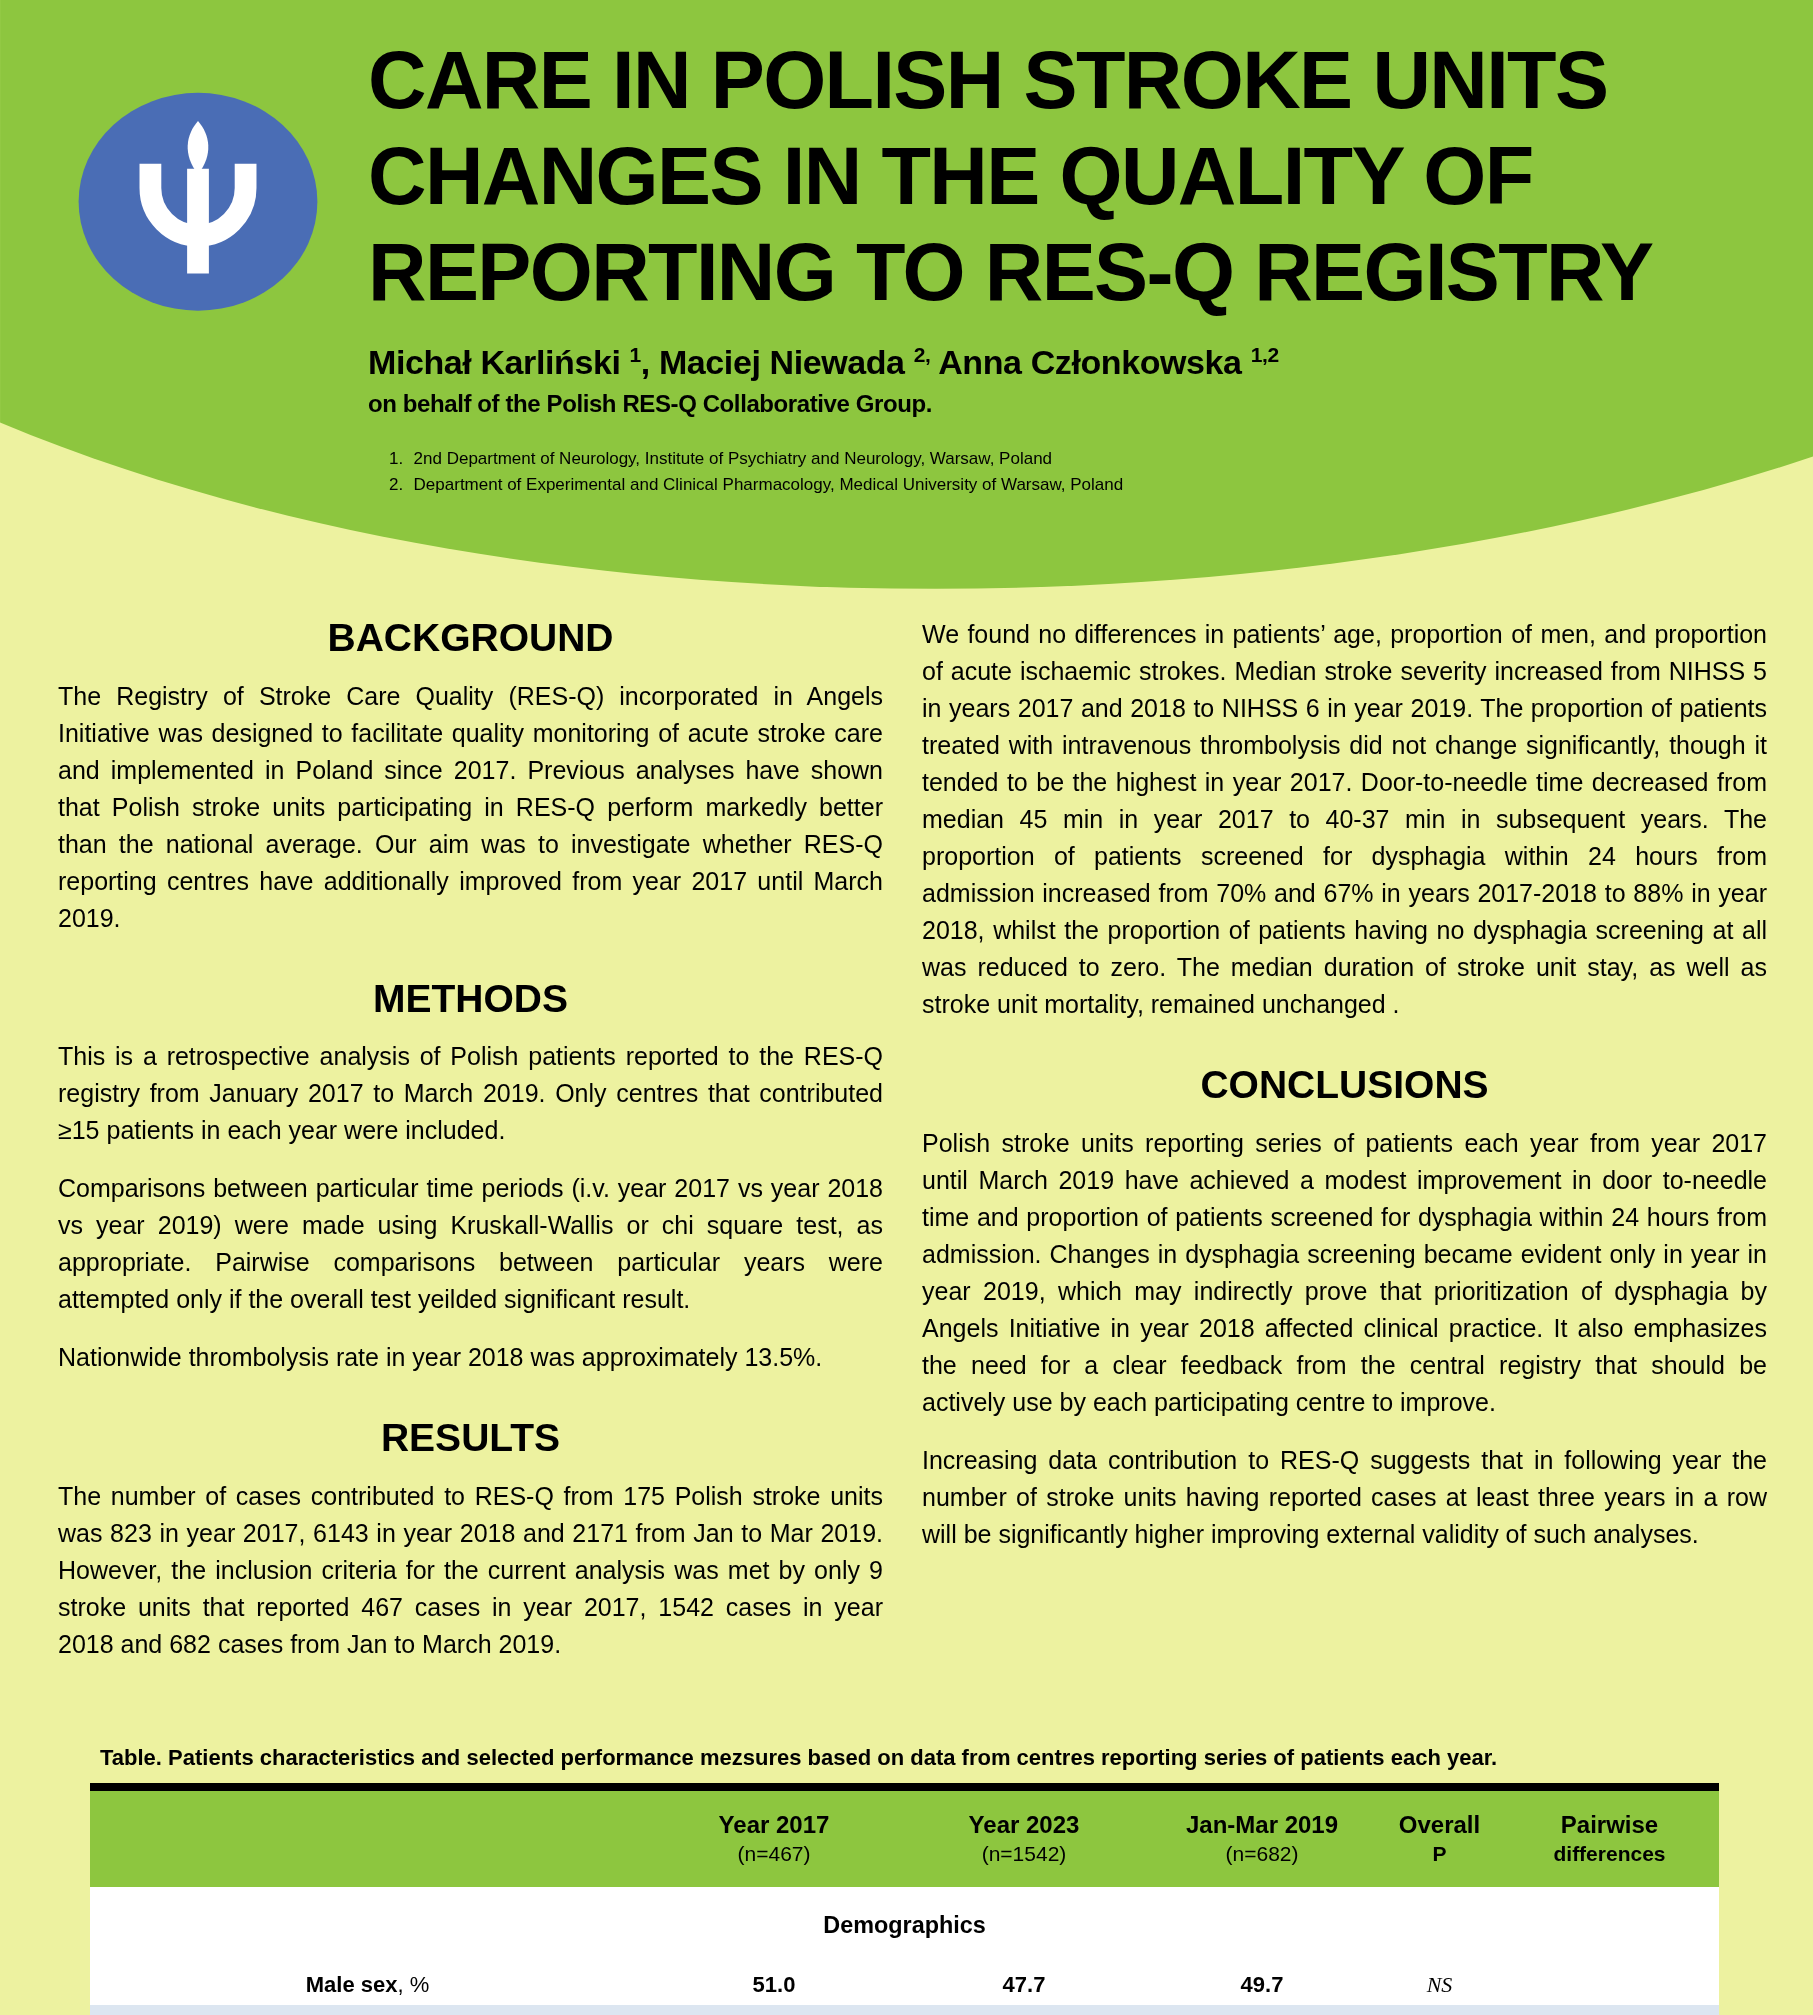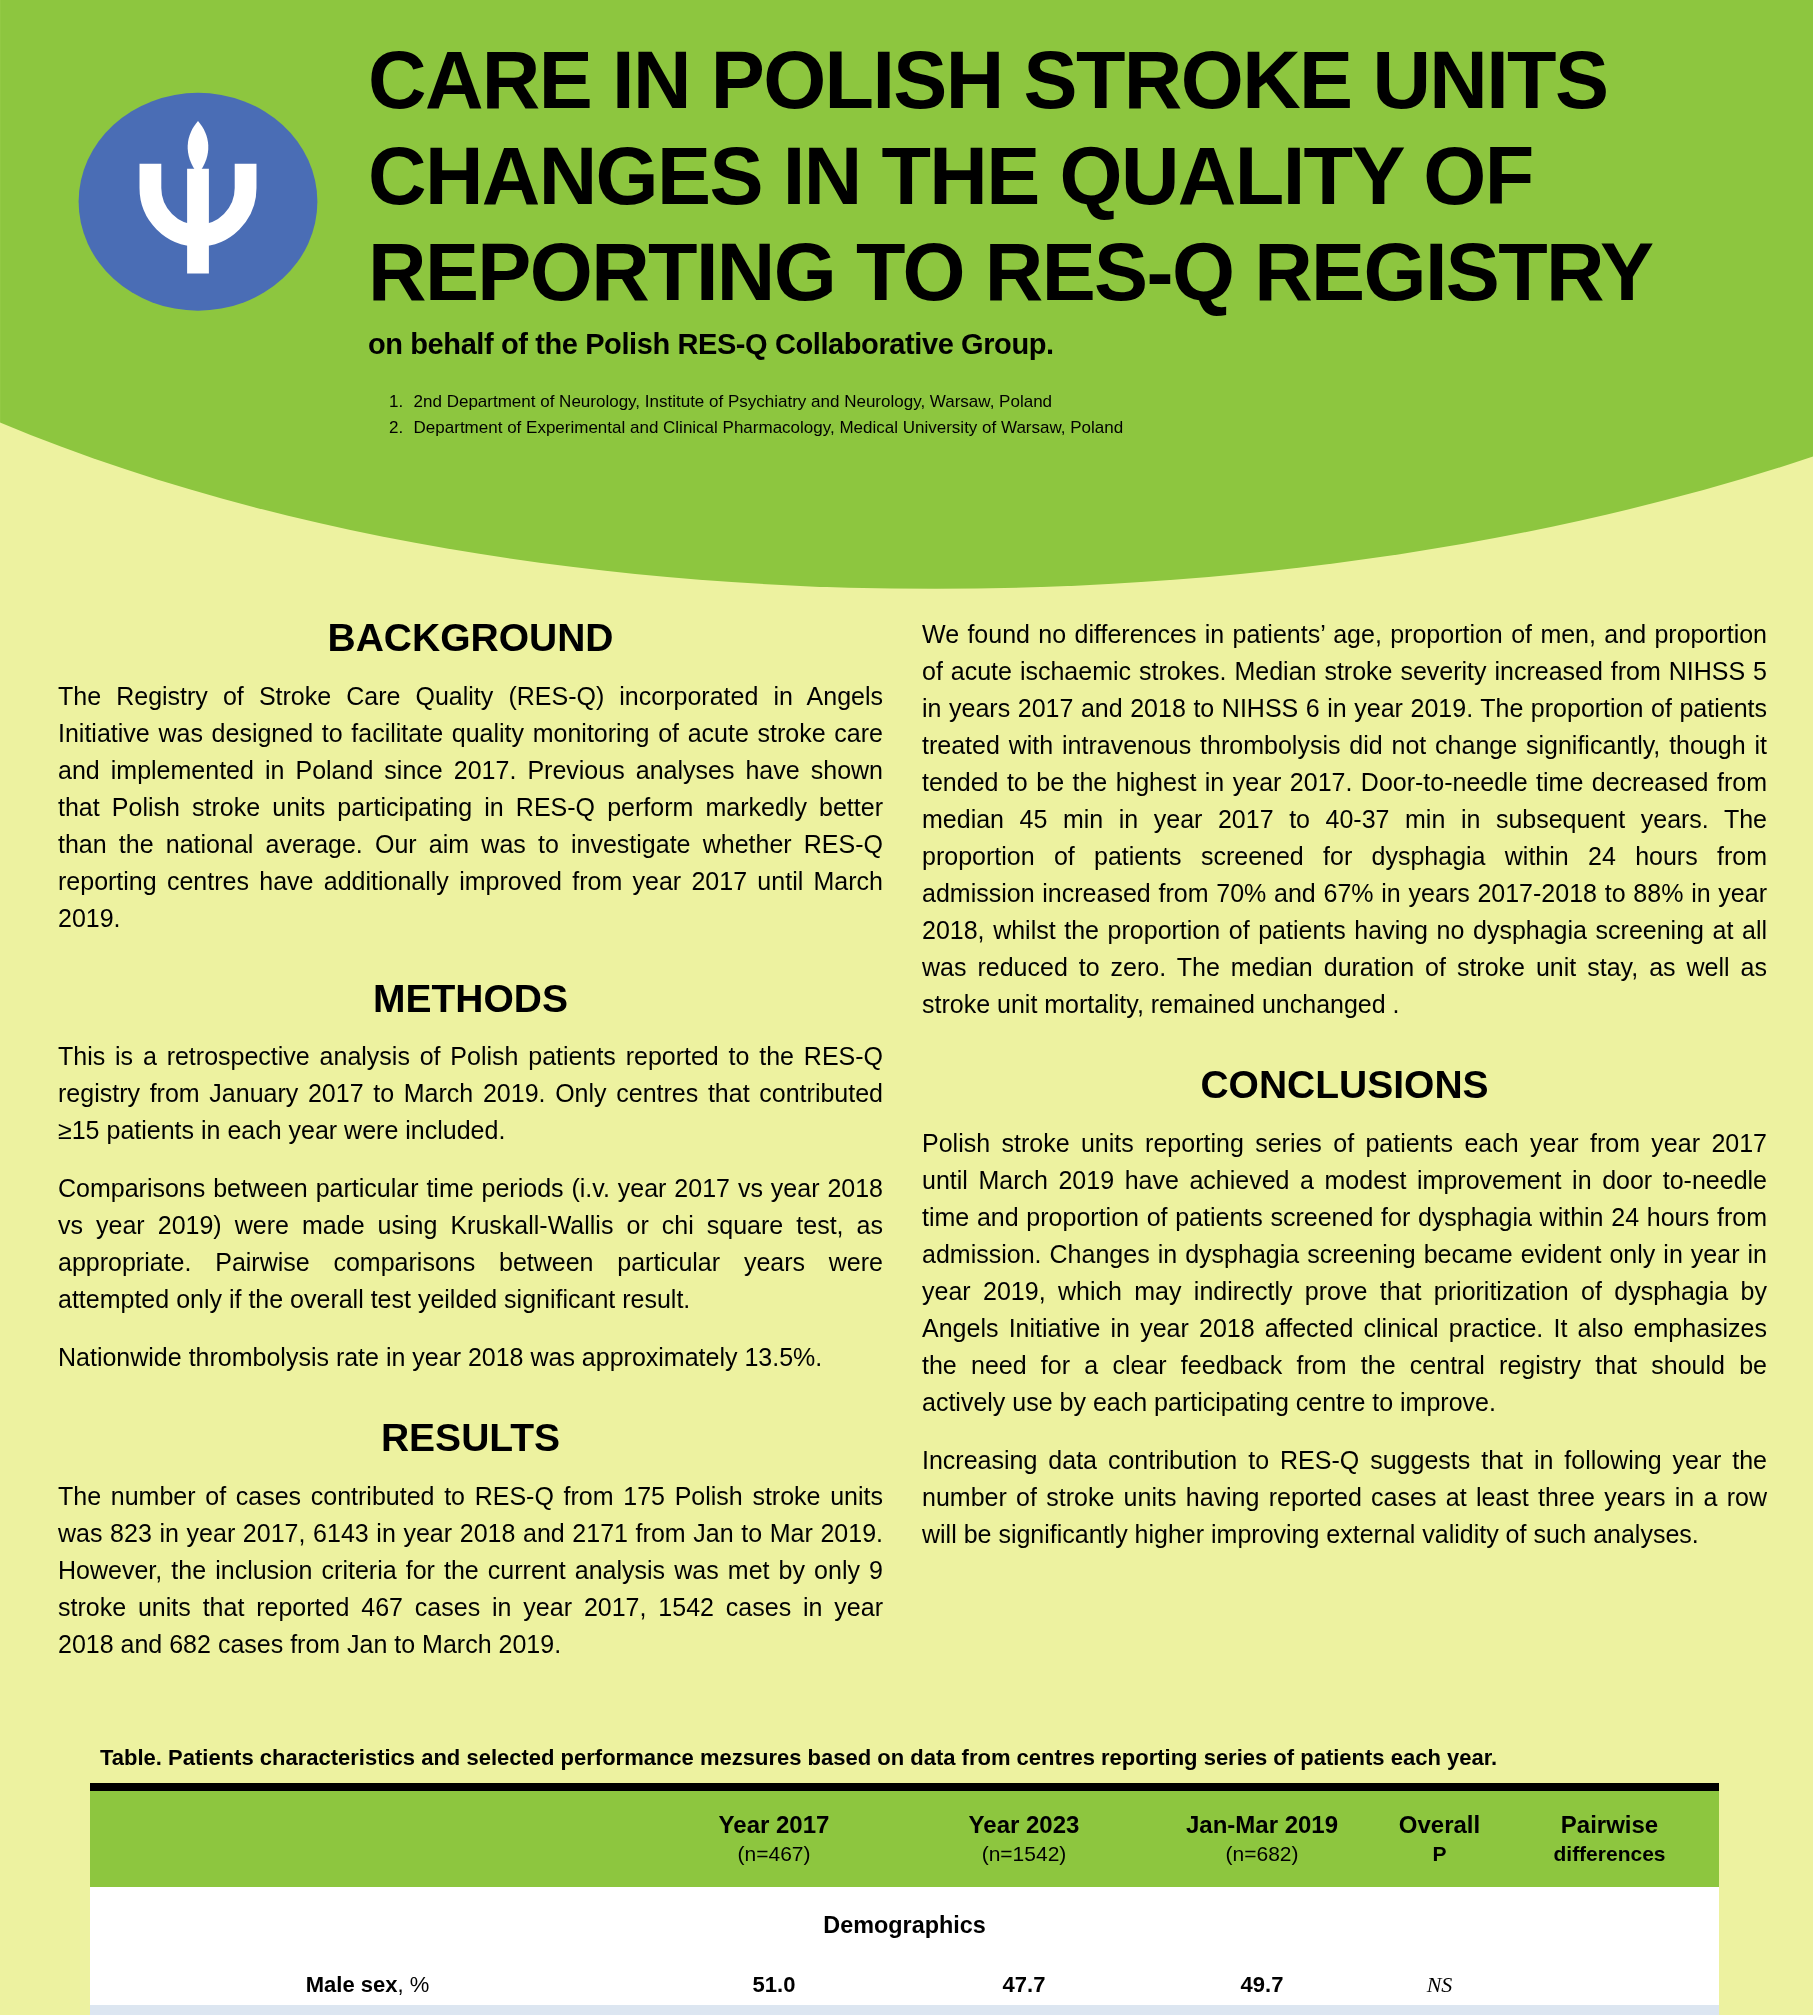--- a/index.html
+++ b/index.html
@@ -13,21 +13,21 @@
   }
   html,body{margin:0;padding:0;}
   body{font-family:"Liberation Sans",sans-serif;color:#000;}
   .poster{position:relative;width:1814px;height:2579px;background:var(--page_background);overflow:hidden;}
   .header-curve{position:absolute;top:0;left:0;display:block;}
   .logo{position:absolute;left:77px;top:92px;}
   .title-block{position:absolute;left:368px;top:32px;width:1402px;}
   h1.title{font-size:81px;line-height:96px;margin:0;font-weight:700;letter-spacing:-1.6px;}
   .authors{margin-top:22.6px;font-size:34px;font-weight:700;letter-spacing:-0.4px;}
   .authors sup{font-size:21px;}
-  .behalf{font-size:29px;font-weight:700;margin-top:8px;letter-spacing:-0.4px;}
+  .behalf{font-size:24px;font-weight:700;margin-top:8px;letter-spacing:-0.4px;}
   ol.affils{margin:28px 0 0 0;padding-left:40px;font-size:17px;line-height:1.55;}
   ol.affils li{padding-left:5.6px;}
   .col{position:absolute;top:616px;}
   .col-left{left:58px;width:825px;}
   .col-right{left:922px;width:845px;}
   h2.sec{font-size:39px;font-weight:700;text-align:center;margin:0 0 17.7px 0;}
   h2.sec.gap{margin-top:40px;}
   p.body{font-size:25px;line-height:37px;text-align:justify;margin:0 0 21px 0;}
   .table-caption{position:absolute;left:100px;top:1745px;font-size:22px;font-weight:700;}
   table.data-table{position:absolute;left:90px;top:1783px;width:1628px;border-collapse:collapse;table-layout:fixed;
@@ -62,20 +62,21 @@
       <path d="M300,190 V450" fill="none" stroke="#ffffff" stroke-width="54"></path>
     </svg>
   </div>
 
   <div class="title-block">
     <h1 class="title">
         <div>CARE IN POLISH STROKE UNITS</div>
         <div>CHANGES IN THE QUALITY OF</div>
         <div>REPORTING TO RES-Q REGISTRY</div>
       </h1>
+    <div class="authors"><span>Michał Karliński <sup>1</sup></span>, <span>Maciej Niewada <sup>2,</sup></span> <span>Anna Członkowska <sup>1,2</sup></span></div>
     <div class="behalf">on behalf of the Polish RES-Q Collaborative Group.</div>
     <ol class="affils">
         <li>2nd Department of Neurology, Institute of Psychiatry and Neurology, Warsaw, Poland</li>
         <li>Department of Experimental and Clinical Pharmacology, Medical University of Warsaw, Poland</li>
       </ol>
   </div>
 
   <div class="col col-left">
     <h2 class="sec">BACKGROUND</h2>
     <div>

